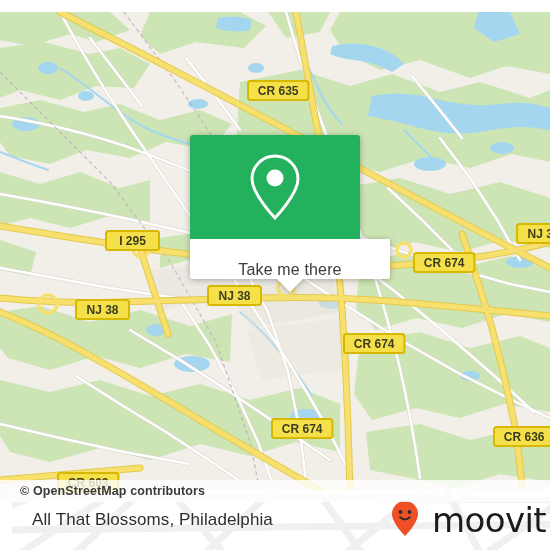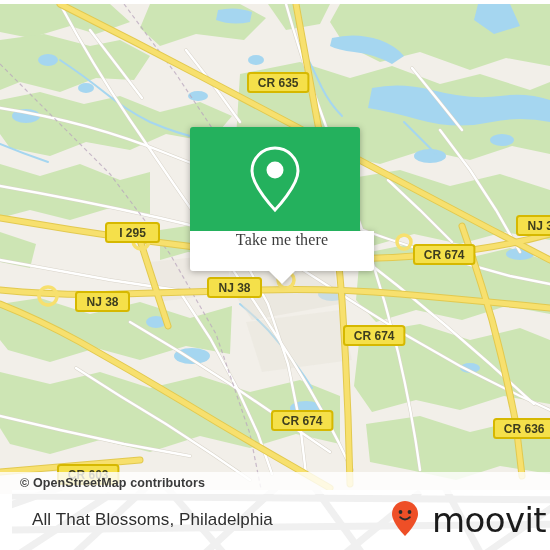--- a/index.html
+++ b/index.html
@@ -18,21 +18,21 @@
   .screen {
     position: relative;
     width: 550px;
     height: 550px;
     overflow: hidden;
   }
 
   
   .map-area {
     position: absolute;
-    left: 0; top: 4px;
+    left: 0; top: 12px;
     width: 550px;
     height: 490px;
     overflow: hidden;
     background: #14b8a6;
   }
   .map-svg { position: absolute; left: 0; top: 0; display: block; }
 
   
   .attribution {
     position: absolute;
@@ -66,29 +66,28 @@
   .poi-card-top {
     width: 170px;
     height: 104px;
     background: #24b15d;
     border-radius: 3px 3px 0 0;
     display: flex;
     align-items: center;
     justify-content: center;
   }
   .poi-card-bottom {
-    width: 184px;
+    width: 200px;
     height: 40px;
     background: #ffffff;
     border-radius: 0 0 3px 3px;
     display: flex;
-    align-items: flex-start;
+    align-items: flex-end;
     justify-content: center;
     position: relative;
-    font-family: Liberation Serif, serif;
   }
   .poi-card-bottom .cta {
     font-size: 16px;
     color: #3c3c3c;
     letter-spacing: .15px;
   }
   .poi-tail {
     position: absolute;
     left: 50%;
     bottom: -13px;

